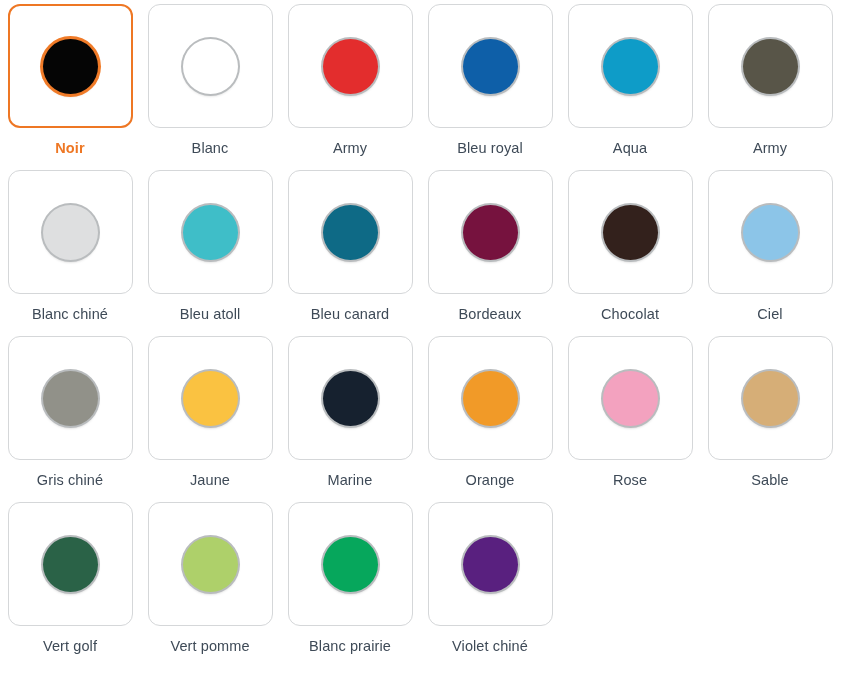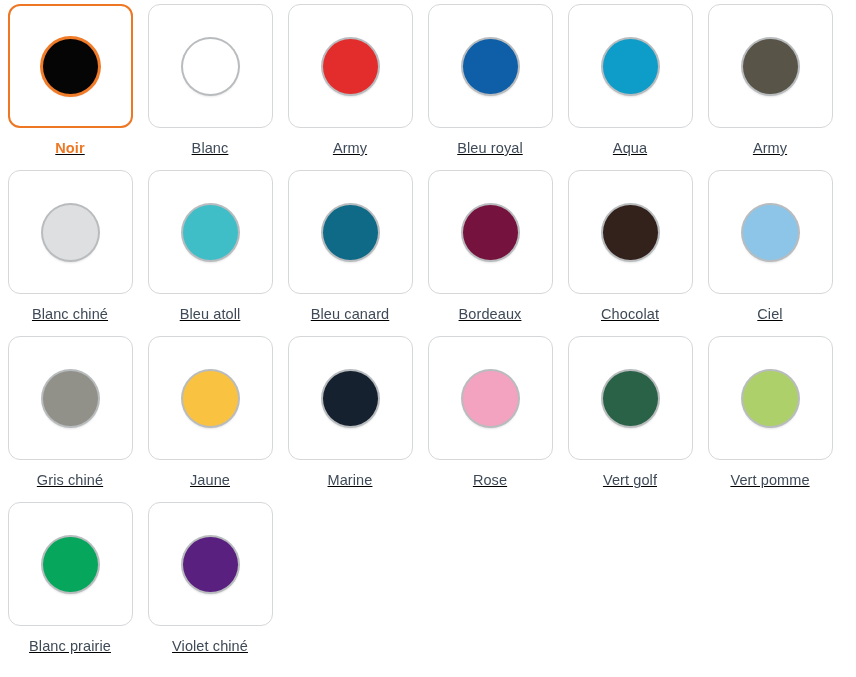--- a/index.html
+++ b/index.html
@@ -12,21 +12,20 @@
     height: 677px;
     font-family: "Liberation Sans", sans-serif;
     overflow: hidden;
   }
 
   #color-picker {
     position: relative;
     width: 856px;
     padding: 4px 0 0 0;
     box-sizing: border-box;
-    text-decoration: underline;
   }
 
   .swatch-grid {
     display: flex;
     flex-wrap: wrap;
     align-content: flex-start;
     gap: 0;
   }
 
   .swatch-cell {
@@ -173,23 +172,35 @@
         <div class="swatch-label">Jaune</div>
       </div>
       <div class="swatch-cell">
         <div class="swatch-tile">
           <div class="swatch-dot" style="background: rgb(22, 33, 47);"></div>
         </div>
         <div class="swatch-label">Marine</div>
       </div>
       <div class="swatch-cell">
         <div class="swatch-tile">
+          <div class="swatch-dot" style="background: rgb(241, 154, 40);"></div>
+        </div>
+        <div class="swatch-label">Orange</div>
+      </div>
+      <div class="swatch-cell">
+        <div class="swatch-tile">
           <div class="swatch-dot" style="background: rgb(243, 162, 191);"></div>
         </div>
         <div class="swatch-label">Rose</div>
+      </div>
+      <div class="swatch-cell">
+        <div class="swatch-tile">
+          <div class="swatch-dot" style="background: rgb(214, 174, 119);"></div>
+        </div>
+        <div class="swatch-label">Sable</div>
       </div>
       <div class="swatch-cell">
         <div class="swatch-tile">
           <div class="swatch-dot" style="background: rgb(42, 98, 71);"></div>
         </div>
         <div class="swatch-label">Vert golf</div>
       </div>
       <div class="swatch-cell">
         <div class="swatch-tile">
           <div class="swatch-dot" style="background: rgb(174, 208, 106);"></div>

